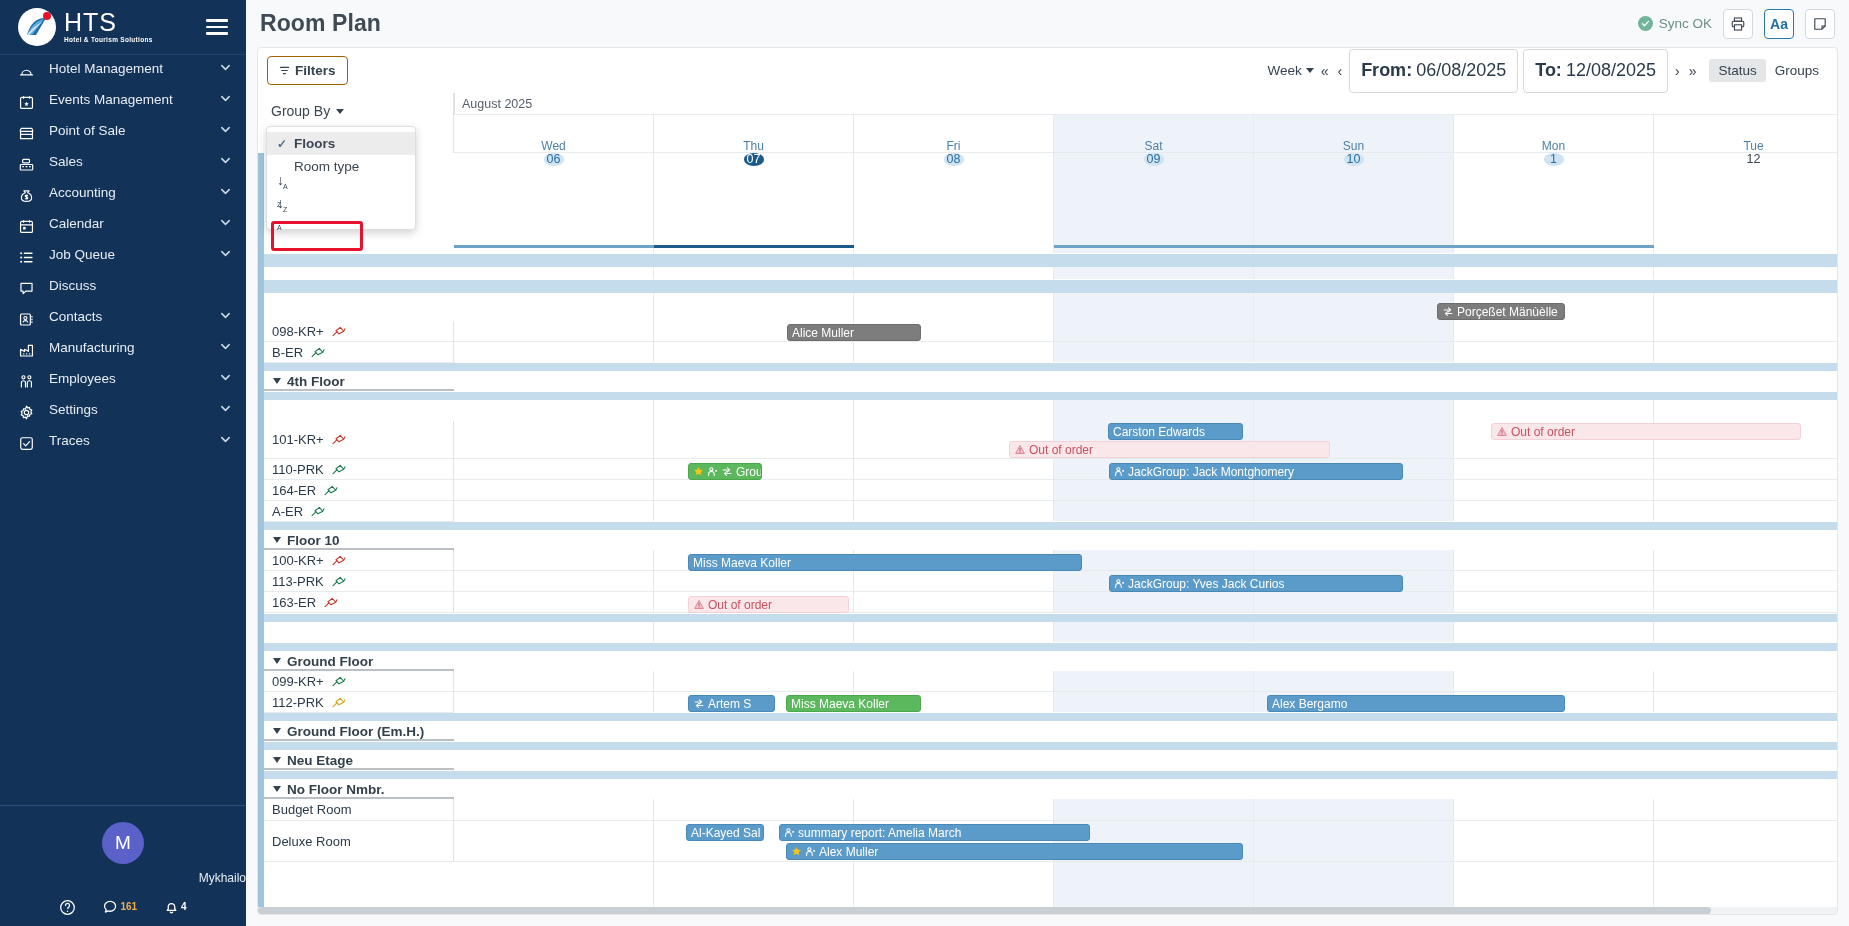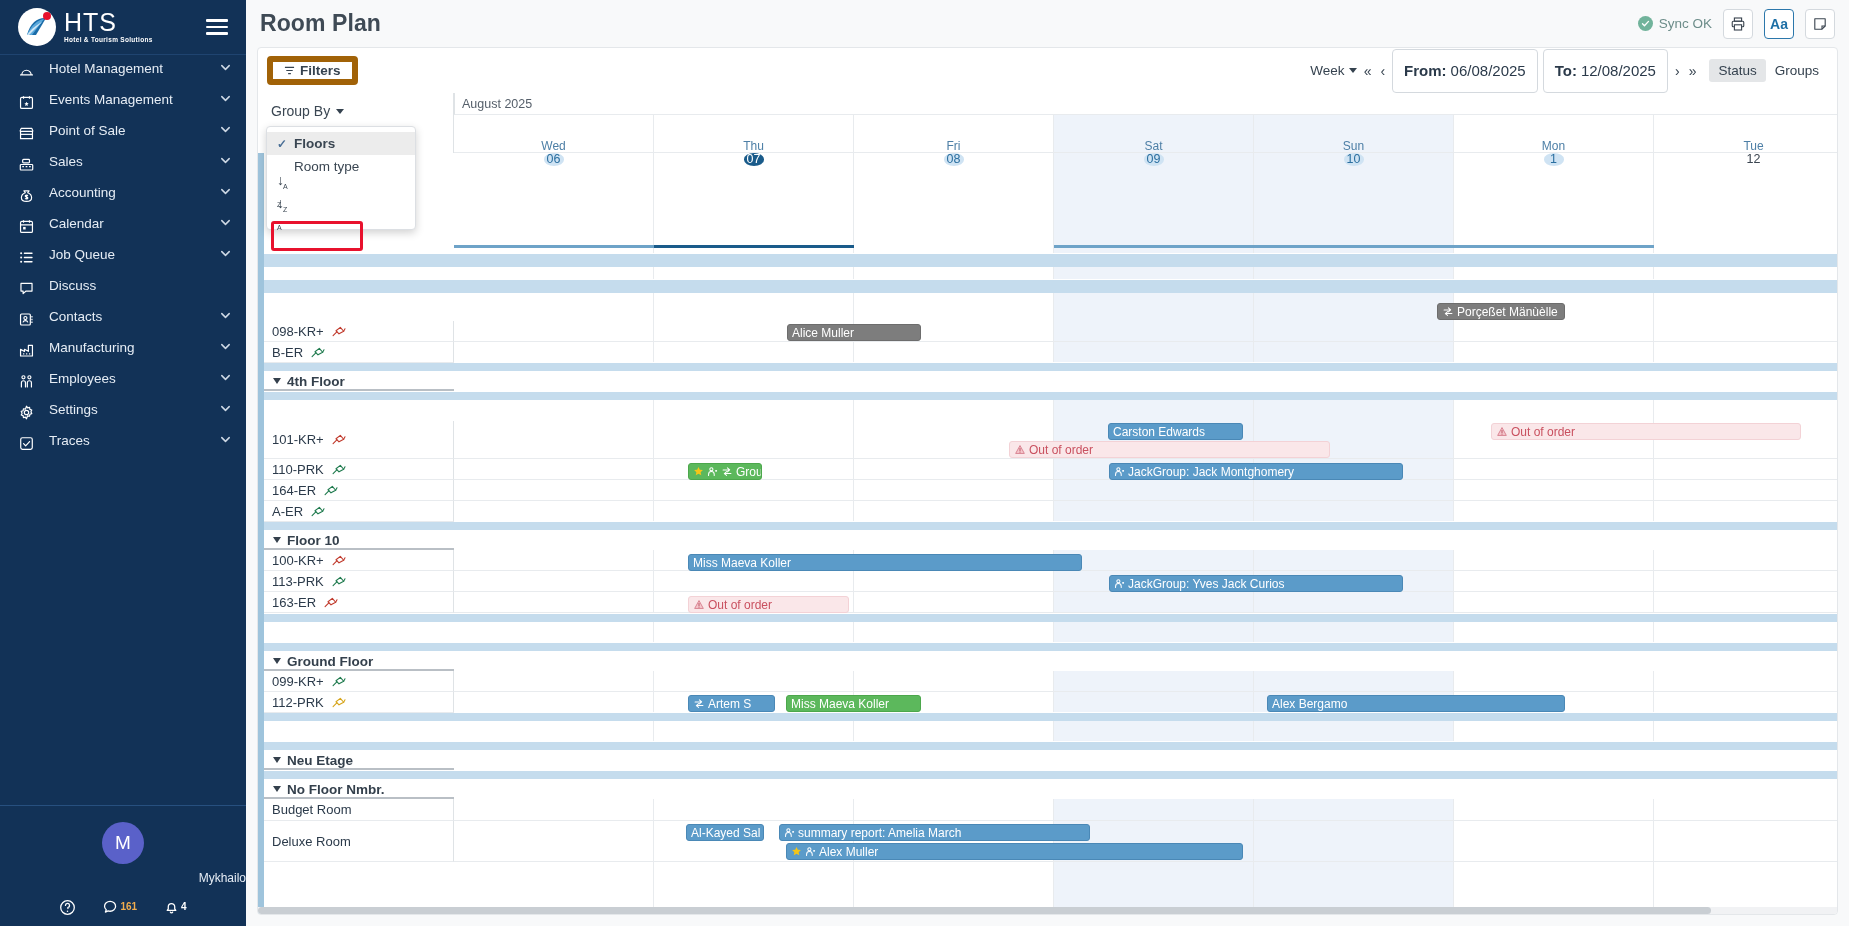--- a/index.html
+++ b/index.html
@@ -72,30 +72,30 @@
   }
   .ibtn.act{border-color:#2b77ab;color:#1c6ea4;}
   .ibtn.act span{font-size:14px;font-weight:700;color:#1d6fa5;}
 
   .panel{
     flex:1 1 auto;margin:0 11px 11px 11px;background:#fff;border:1px solid #e4e7ea;border-radius:4px;
     display:flex;flex-direction:column;overflow:hidden;position:relative;
   }
   .ctrlbar{height:45px;display:flex;align-items:center;padding:0 9px;position:relative;}
   .filters-btn{
-    border:6px solid #a16207;border-radius:4px;background:#fff;height:29px;padding:0 11px;
+    border:1px solid #a16207;border-radius:4px;background:#fff;height:29px;padding:0 11px;
     display:flex;align-items:center;gap:5px;font-size:13.5px;color:#35424f;cursor:pointer;font-weight:600;
   }
   .ctrl-right{margin-left:auto;display:flex;align-items:center;gap:5px;font-size:13.5px;}
   .week-sel{display:flex;align-items:center;gap:4px;color:#35424f;cursor:pointer;}
   .caret{width:0;height:0;border-left:4px solid transparent;border-right:4px solid transparent;border-top:5px solid #35424f;}
   .navch{color:#35424f;cursor:pointer;padding:0 2px;font-size:14px;}
   .datebox{
     border:1px solid #d4d9de;border-radius:4px;height:44px;display:flex;align-items:center;padding:12px 11px;
-    background:#fff;font-size:15px;color:#2b3a4a;cursor:pointer;
+    background:#fff;font-size:18px;color:#2b3a4a;cursor:pointer;
   }
   .datebox b{font-weight:700;margin-right:4px;}
   .segs{display:flex;margin-left:6px;}
   .seg{padding:4px 9px;font-size:13.5px;color:#35424f;cursor:pointer;border-radius:3px;}
   .seg.on{background:#e4e6e8;}
 
   
   .gantt{flex:1 1 auto;position:relative;overflow:hidden;}
   .grid{position:absolute;inset:0;}
   .row{position:absolute;left:0;right:0;}
@@ -670,20 +670,27 @@
                   <svg width="15" height="13" viewBox="0 0 18 15" fill="none" stroke="#d6a419" stroke-width="1.3">
                     <path d="M2.5 12.5L7 8" stroke-linecap="round"></path>
                     <path d="M6 6.6l5.2-4.1 4 4.7-5.6 3.1z" stroke-linejoin="round"></path>
                     <path d="M15.2 7.2l1.6-3" stroke-linecap="round"></path>
                   </svg>
                 </span>
               </div>
             </div>
             <div style="position:absolute;left:196px;right:0;top:619px;height:1px;background:#e8ebee"></div>
             <div class="groupbar" style="top:619px;height:9px"></div>
+            <div class="grouprow" style="top:628px;height:20px">
+              <div class="glineunder"></div>
+              <div class="grouplabel">
+                <i class="tri"></i>
+                <span>Ground Floor (Em.H.)</span>
+              </div>
+            </div>
             <div class="groupbar" style="top:648px;height:9px"></div>
             <div class="grouprow" style="top:657px;height:20px">
               <div class="glineunder"></div>
               <div class="grouplabel">
                 <i class="tri"></i>
                 <span>Neu Etage</span>
               </div>
             </div>
             <div class="groupbar" style="top:677px;height:9px"></div>
             <div class="grouprow" style="top:686px;height:20px">

